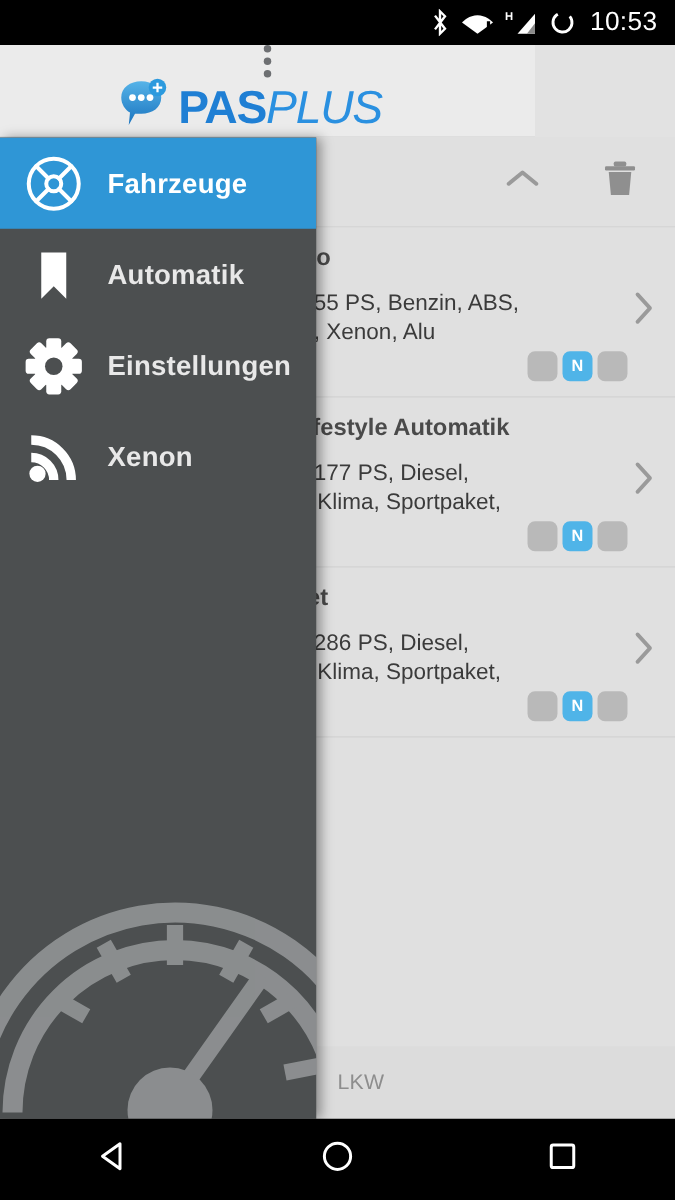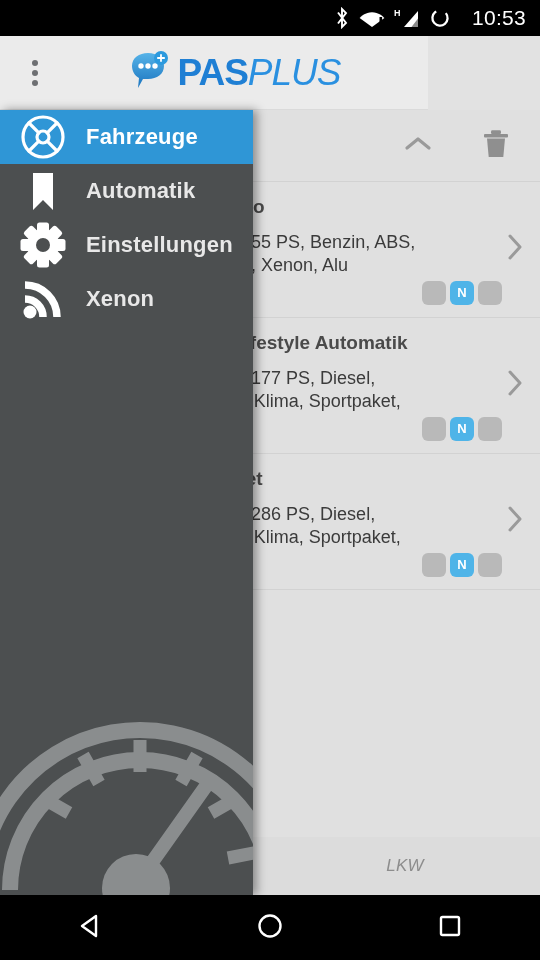--- a/index.html
+++ b/index.html
@@ -12,27 +12,28 @@
   }
 
   
   .statusbar{
     position:absolute; top:0; left:0; width:540px; height:36px;
     background:#000; color:#fff; display:flex; align-items:center;
     justify-content:flex-end; padding-right:14px;
   }
   .statusbar .sb-icons{ display:flex; align-items:center; gap:9px; }
   .statusbar svg{ display:block; }
-  .sb-clock{ font-size:21px; font-weight:400; letter-spacing:.3px; margin-left:21px; color:#fff; }
+  .sb-clock{ font-size:21px; font-weight:400; letter-spacing:.3px; margin-left:11px; color:#fff; }
 
   
   .appheader{
     position:absolute; top:36px; left:0; width:428px; height:74px;
     background:#ebebeb; display:flex; align-items:center;
     border-bottom:1px solid #dadada;
+    flex-direction:column;
   }
   .overflow-btn{ width:70px; height:74px; display:flex; align-items:center; justify-content:center; }
   .dots{ display:flex; flex-direction:column; gap:4px; align-items:center; }
   .dots i{ width:6px; height:6px; border-radius:50%; background:#6d6f72; display:block; }
   .logo-wrap{ flex:1; display:flex; align-items:center; justify-content:center; gap:6px; margin-left:-30px;}
   .logo-text{ font-size:37px; line-height:1; letter-spacing:-1px; }
   .logo-pas{ font-weight:bold; color:#1f7fd4; }
   .logo-plus{ font-style:italic; font-weight:400; color:#2a90e0; }
 
   
@@ -75,33 +76,32 @@
     font-size:13px; font-weight:bold; color:#fff;
   }
   .badge.on{ background:#4fb4e8; }
 
   
   .tabbar{
     position:absolute; bottom:0; left:0; width:540px; height:58px;
     background:#dcdcdc; display:flex; align-items:center;
   }
   .tab{
-    flex:1; text-align:center; font-size:17px; color:#8d8d8d;
+    flex:1; text-align:left; font-size:17px; color:#8d8d8d;
     letter-spacing:.2px;
-    font-style:italic;
   }
 
   
   .drawer{
     position:absolute; top:110px; left:0; width:253px; height:785px;
     background:#4c4f50; overflow:hidden;
     box-shadow:4px 0 9px rgba(0,0,0,.38);
   }
   .d-item{
-    height:54px; display:flex; align-items:center; padding-left:14px;
+    height:73px; display:flex; align-items:center; padding-left:14px;
     position:relative; z-index:2;
   }
   .d-item.active{ background:#2f96d6; }
   .d-icon{ width:58px; height:58px; display:flex; align-items:center; justify-content:center; flex:0 0 58px;}
   .d-label{
     font-size:22px; color:#e8e8e8; font-weight:bold; margin-left:14px;
     letter-spacing:.2px;
   }
   .d-item.active .d-label{ color:#fff; }
   .watermark{

